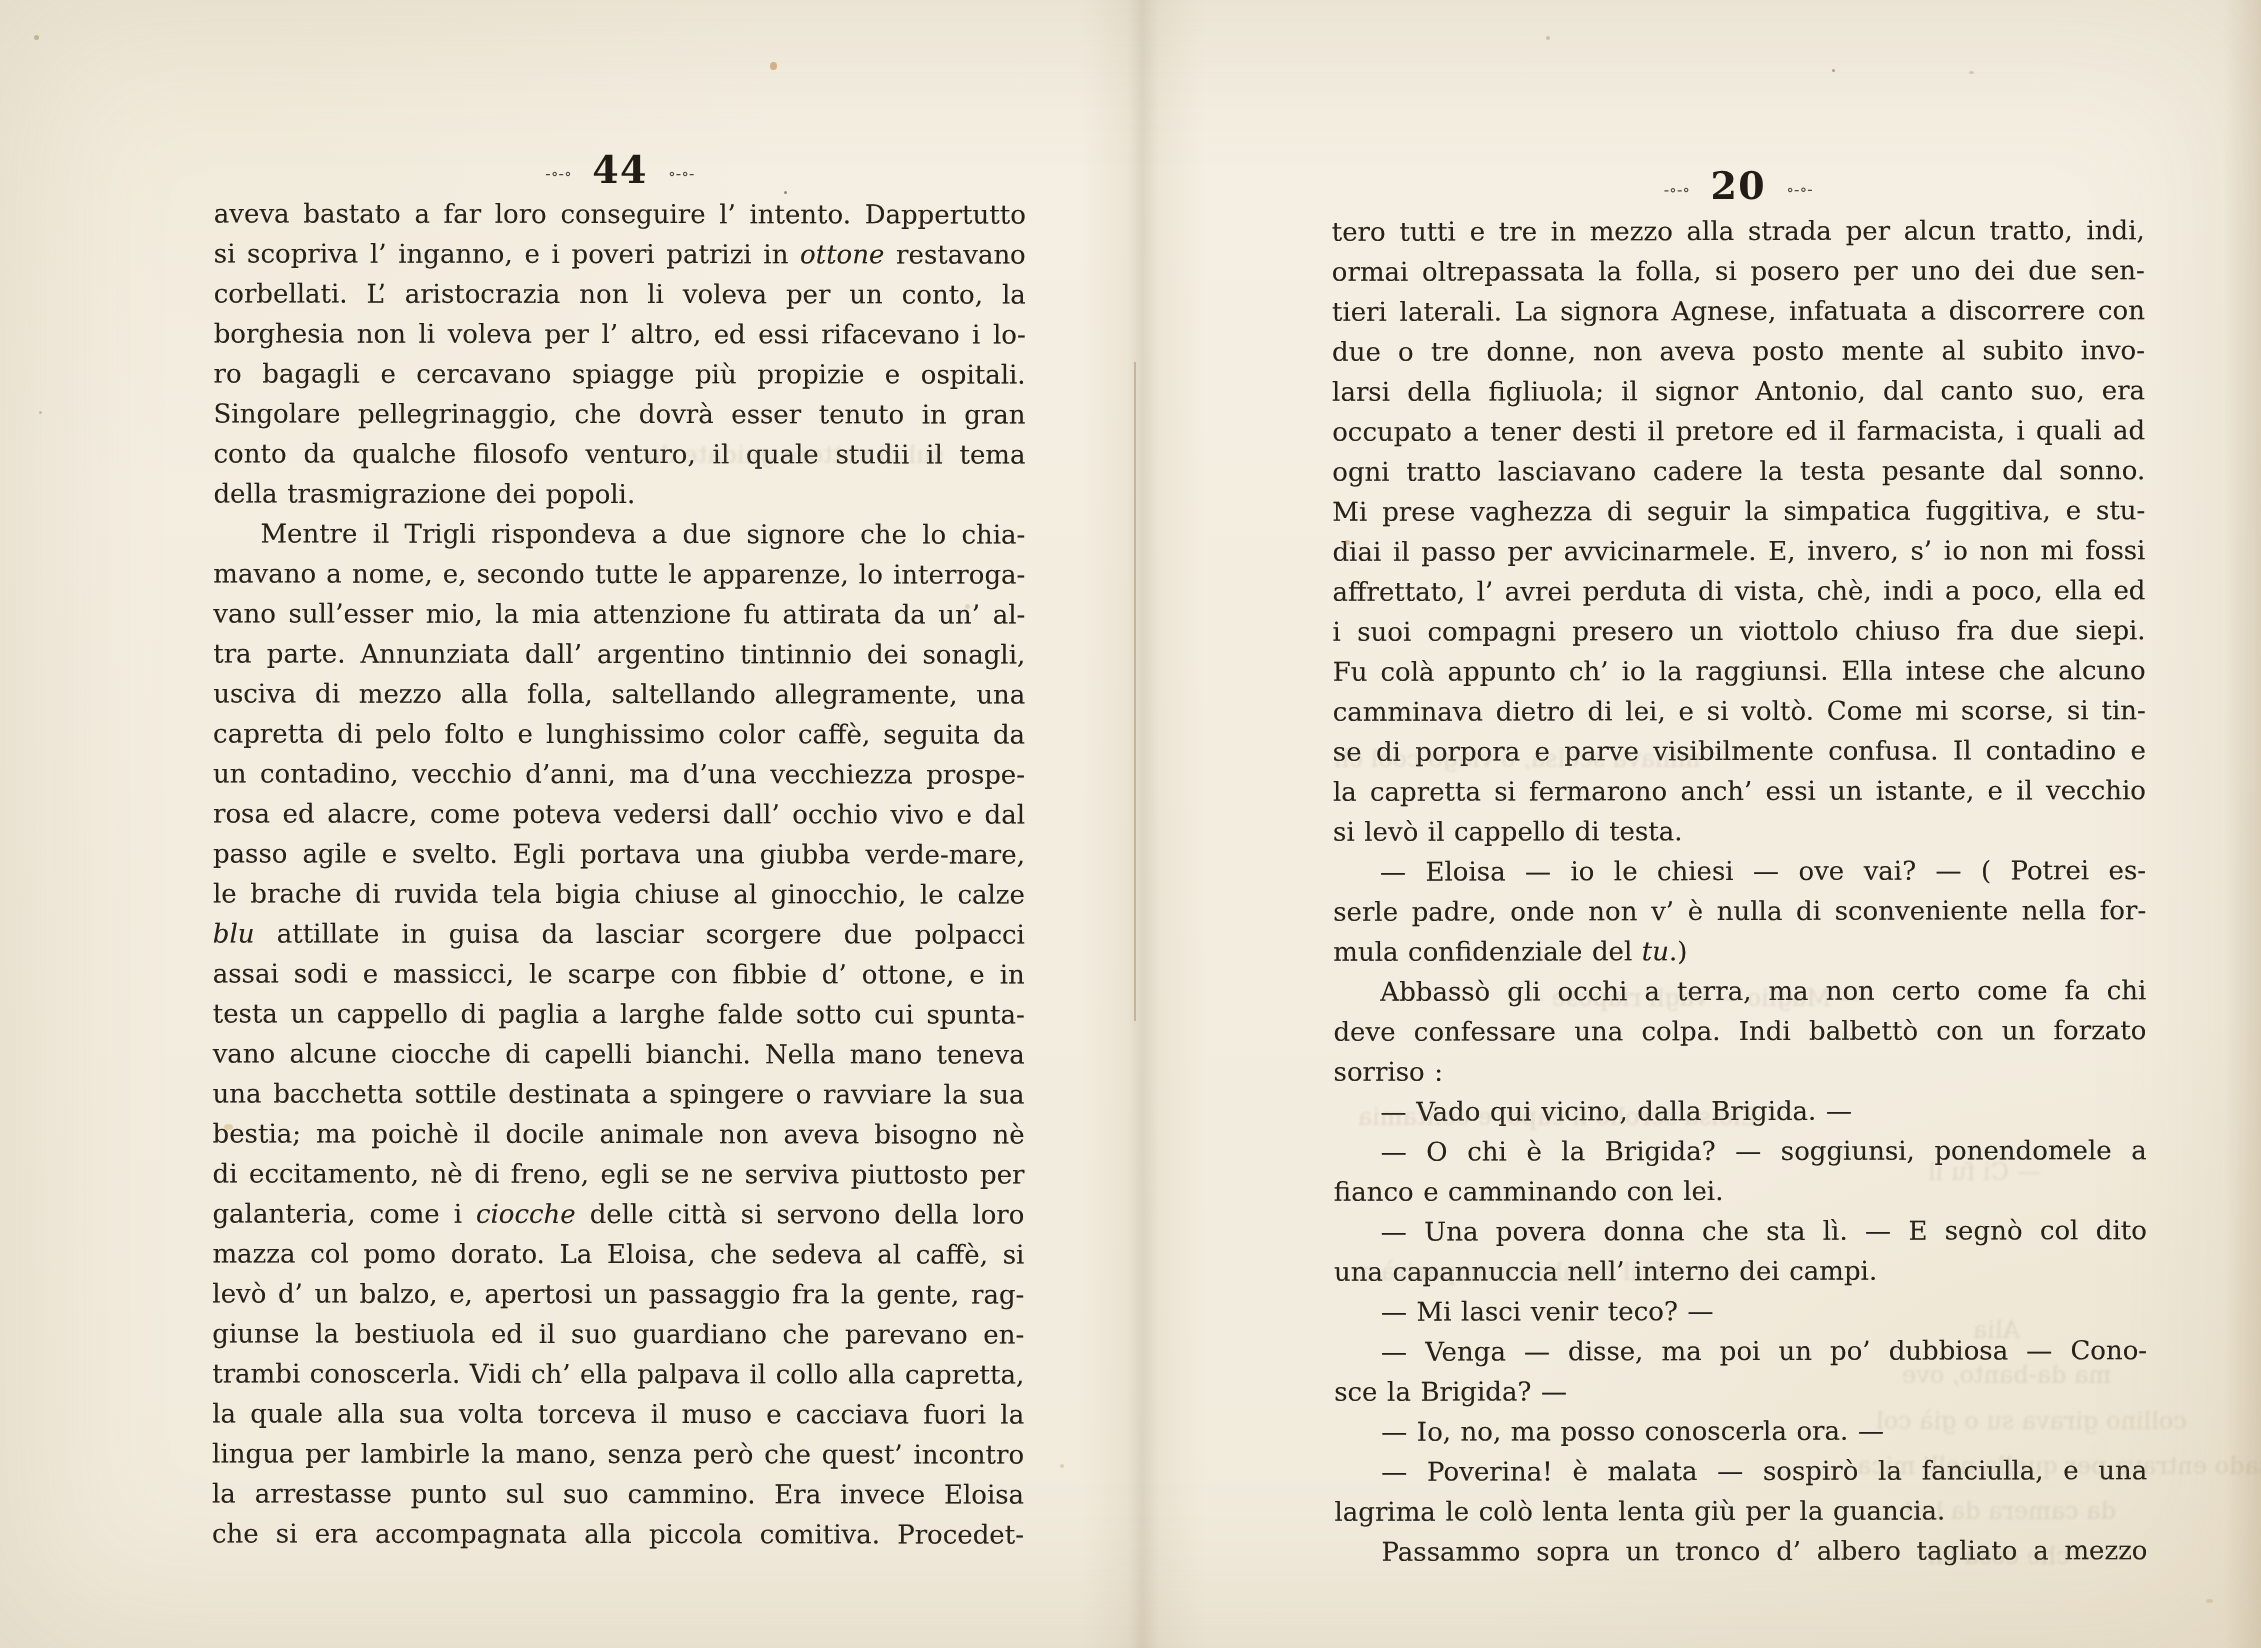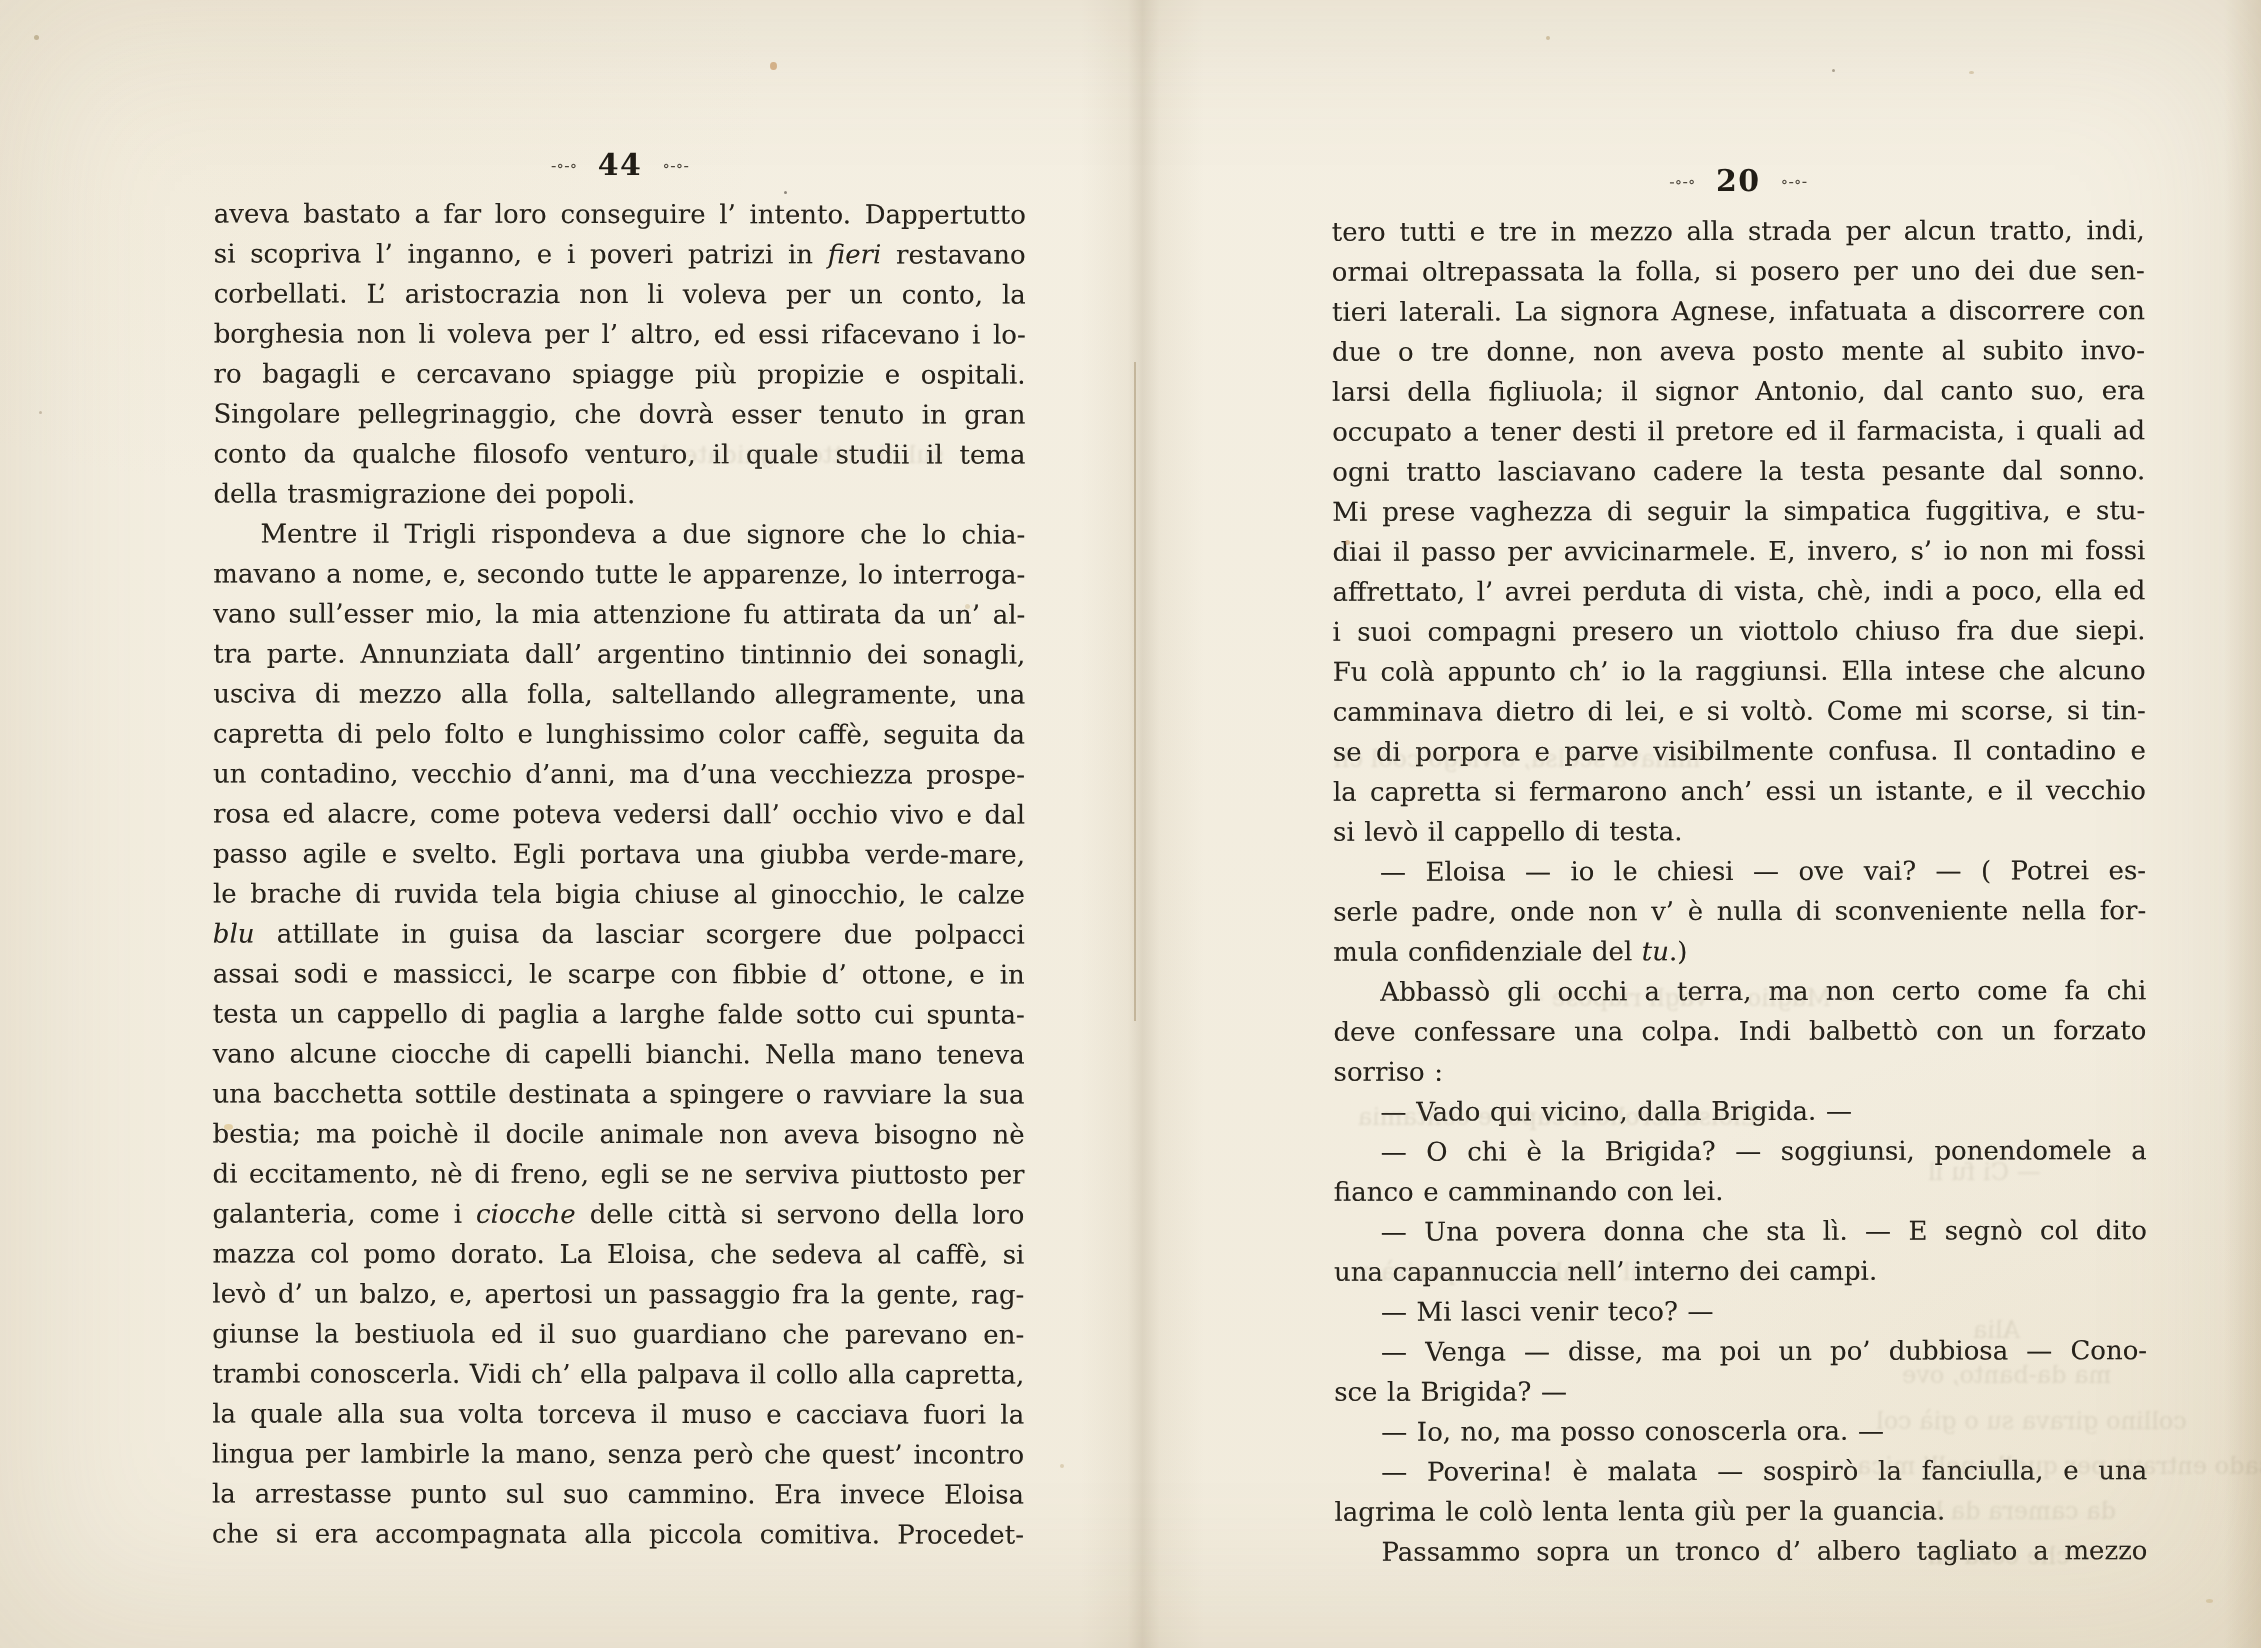--- a/index.html
+++ b/index.html
@@ -26,21 +26,21 @@
   #page-edge-right{position:absolute;right:0;top:0;width:37px;height:1648px;pointer-events:none;
     background:linear-gradient(90deg, rgba(150,125,80,0) 0%, rgba(150,125,80,0.18) 100%);}
 
   .page{position:absolute;top:0;height:1648px;}
   #left-page{left:213px;width:812px;transform:rotate(0.08deg);}
   #right-page{left:1333px;width:813px;transform:rotate(-0.12deg);}
 
   .header{position:absolute;width:100%;text-align:center;white-space:nowrap;}
   #left-page .header{top:147px;}
   #right-page .header{top:163px;}
-  .page-num{font-size:30px;font-weight:bold;letter-spacing:1.3px;margin:0 17px;color:#211d16;}
+  .page-num{font-size:38px;font-weight:bold;letter-spacing:1.3px;margin:0 17px;color:#211d16;}
   .orn{font-size:16px;letter-spacing:0px;color:#3a342a;position:relative;top:-4.5px;opacity:.9;}
 
   .text{position:absolute;width:100%;}
   #left-page .text{top:194px;}
   #right-page .text{top:211px;}
 
   .line{
     width:100%;height:40px;line-height:40px;font-size:26px;
     word-spacing:1.3px;white-space:nowrap;overflow:visible;
     text-shadow:0 0 0.6px rgba(38,34,27,0.35);
@@ -79,21 +79,21 @@
   <div id="page-edge-right"></div>
 
   <div class="page" id="left-page">
     <div class="header">
       <span class="orn">-∘-∘</span>
       <span class="page-num">44</span>
       <span class="orn">∘-∘-</span>
     </div>
     <div class="text" id="left-lines">
         <div class="line j">aveva bastato a far loro conseguire l’ intento. Dappertutto</div>
-        <div class="line j">si scopriva l’ inganno, e i poveri patrizi in <i>fieri</i> restavano</div>
+        <div class="line j">si scopriva l’ inganno, e i poveri patrizi in <i>ottone</i> restavano</div>
         <div class="line j">corbellati. L’ aristocrazia non li voleva per un conto, la</div>
         <div class="line j">borghesia non li voleva per l’ altro, ed essi rifacevano i lo-</div>
         <div class="line j">ro bagagli e cercavano spiagge più propizie e ospitali.</div>
         <div class="line j">Singolare pellegrinaggio, che dovrà esser tenuto in gran</div>
         <div class="line j">conto da qualche filosofo venturo, il quale studii il tema</div>
         <div class="line">della trasmigrazione dei popoli.</div>
         <div class="line j in">Mentre il Trigli rispondeva a due signore che lo chia-</div>
         <div class="line j">mavano a nome, e, secondo tutte le apparenze, lo interroga-</div>
         <div class="line j">vano sull’esser mio, la mia attenzione fu attirata da un’ al-</div>
         <div class="line j">tra parte. Annunziata dall’ argentino tintinnio dei sonagli,</div>

